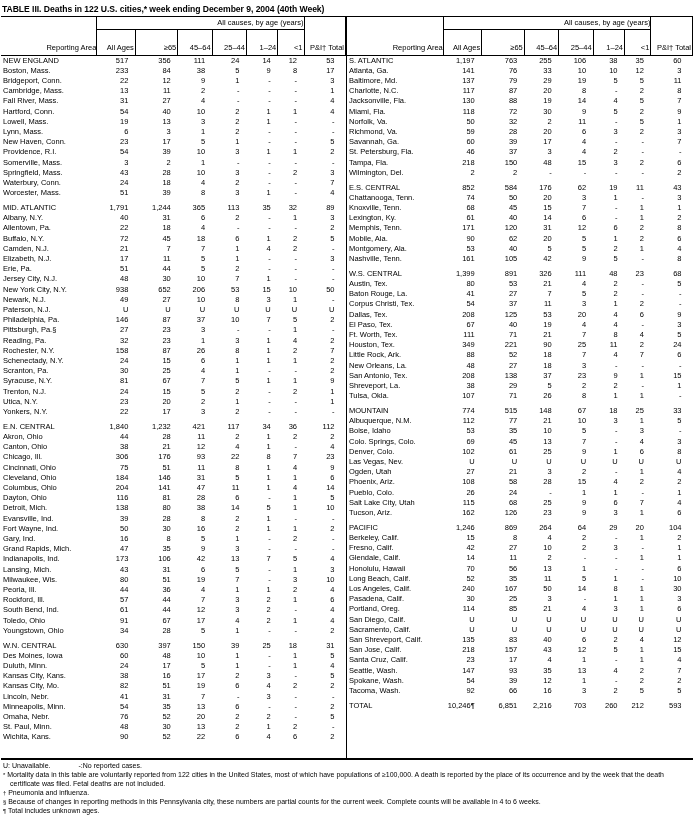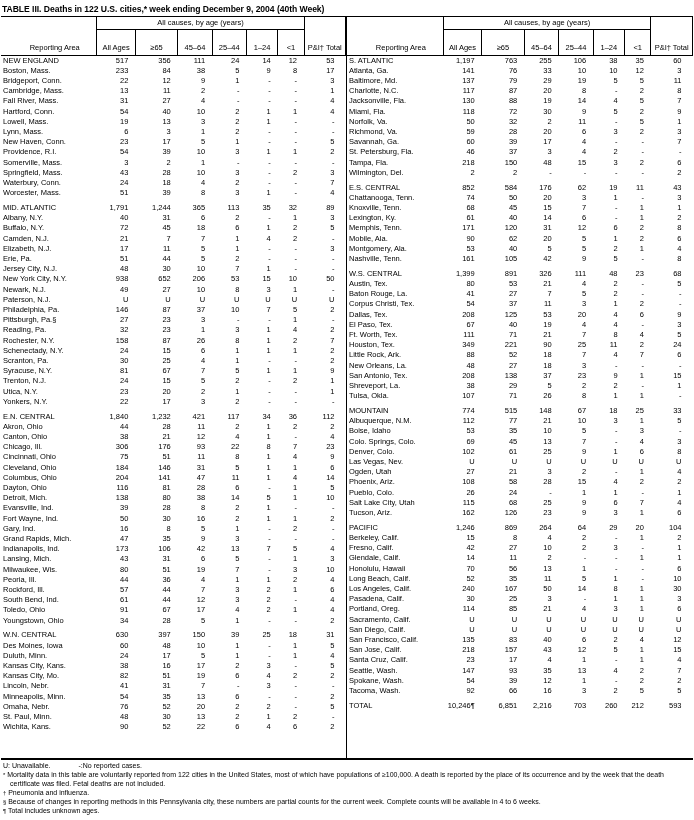--- a/index.html
+++ b/index.html
@@ -36,27 +36,27 @@
   col.c-pi   { width:41px; }
   th, td {
     font-size:7.5px; font-weight:normal; line-height:10.2px;
     padding:0; white-space:nowrap; overflow:hidden;
   }
   thead th { line-height:10px; }
   thead tr.r2 th { border-bottom:1.6px solid #000; }
   th.spanner {
     border-left:1px solid #000; border-right:1px solid #000;
     border-bottom:1px solid #000;
-    text-align:center; height:12px; vertical-align:middle;
+    text-align:right; height:12px; vertical-align:middle;
   }
   th.pi-top { border-right:1px solid #000; height:12px; }
-  th.ra-h { text-align:center; vertical-align:bottom; padding:1px 0 2px 12px; }
+  th.ra-h { text-align:right; vertical-align:bottom; padding:1px 0 2px 12px; }
   th.num-h {
     border-left:1px solid #000;
-    text-align:center; vertical-align:bottom;
+    text-align:right; vertical-align:bottom;
     white-space:normal; padding:8px 1px 2px 1px; height:26px;
   }
   th.pi-h { border-right:1px solid #000; }
   td.name { text-align:left; padding-left:2px; }
   td.num  { text-align:right; padding-right:7px; }
   td.num.pi { padding-right:11px; }
   tr.spacer td { height:4.6px; line-height:4.6px; }
   .footnotes { padding:2px 2px 0 2px; font-size:7px; line-height:8.9px; }
   .legend span.l1 { margin-right:28px; }
   .fn { padding-left:7px; text-indent:-7px; }
@@ -257,20 +257,30 @@
               <td class="name">Albany, N.Y.</td>
               <td class="num">40</td>
               <td class="num">31</td>
               <td class="num">6</td>
               <td class="num">2</td>
               <td class="num">-</td>
               <td class="num">1</td>
               <td class="num pi">3</td>
             </tr>
             <tr>
+              <td class="name">Allentown, Pa.</td>
+              <td class="num">22</td>
+              <td class="num">18</td>
+              <td class="num">4</td>
+              <td class="num">-</td>
+              <td class="num">-</td>
+              <td class="num">-</td>
+              <td class="num pi">2</td>
+            </tr>
+            <tr>
               <td class="name">Buffalo, N.Y.</td>
               <td class="num">72</td>
               <td class="num">45</td>
               <td class="num">18</td>
               <td class="num">6</td>
               <td class="num">1</td>
               <td class="num">2</td>
               <td class="num pi">5</td>
             </tr>
             <tr>
@@ -1329,41 +1339,41 @@
               <td class="name">Portland, Oreg.</td>
               <td class="num">114</td>
               <td class="num">85</td>
               <td class="num">21</td>
               <td class="num">4</td>
               <td class="num">3</td>
               <td class="num">1</td>
               <td class="num pi">6</td>
             </tr>
             <tr>
+              <td class="name">San Diego, Calif.</td>
+              <td class="num">U</td>
+              <td class="num">U</td>
+              <td class="num">U</td>
+              <td class="num">U</td>
+              <td class="num">U</td>
+              <td class="num">U</td>
+              <td class="num pi">U</td>
+            </tr>
+            <tr>
               <td class="name">Sacramento, Calif.</td>
               <td class="num">U</td>
               <td class="num">U</td>
               <td class="num">U</td>
               <td class="num">U</td>
               <td class="num">U</td>
               <td class="num">U</td>
               <td class="num pi">U</td>
             </tr>
             <tr>
-              <td class="name">San Diego, Calif.</td>
-              <td class="num">U</td>
-              <td class="num">U</td>
-              <td class="num">U</td>
-              <td class="num">U</td>
-              <td class="num">U</td>
-              <td class="num">U</td>
-              <td class="num pi">U</td>
-            </tr>
-            <tr>
-              <td class="name">San Francisco, Calif.</td>
+              <td class="name">San Shreveport, Calif.</td>
               <td class="num">135</td>
               <td class="num">83</td>
               <td class="num">40</td>
               <td class="num">6</td>
               <td class="num">2</td>
               <td class="num">4</td>
               <td class="num pi">12</td>
             </tr>
             <tr>
               <td class="name">San Jose, Calif.</td>

